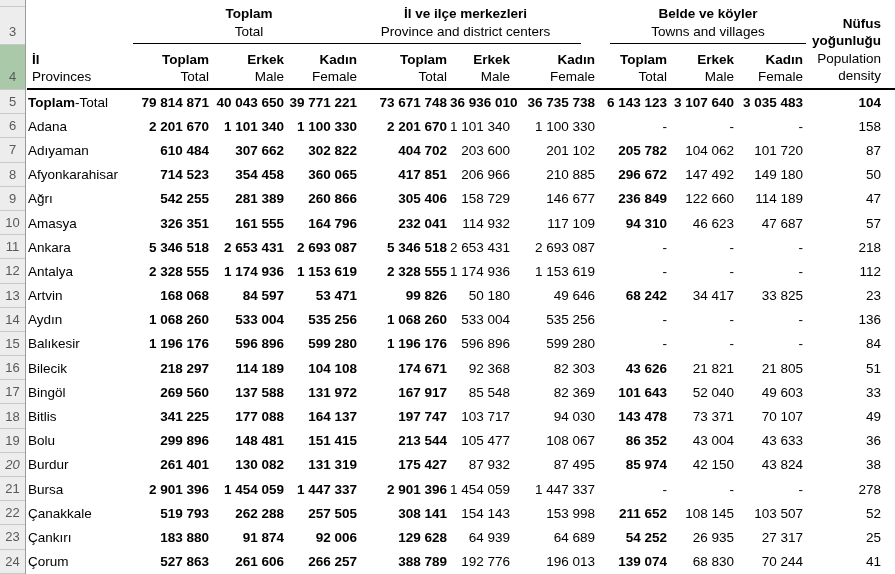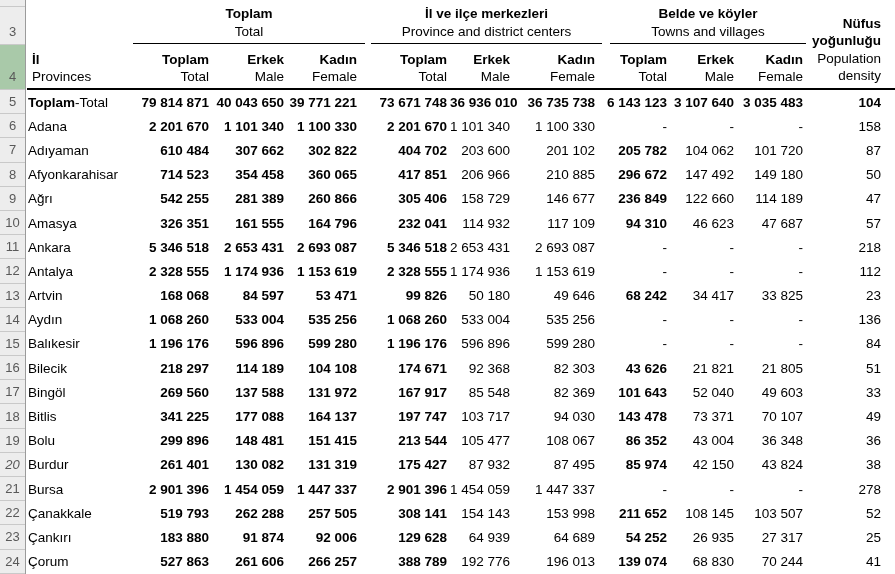--- a/index.html
+++ b/index.html
@@ -20,21 +20,21 @@
       color:var(--rowhead_text);font-size:13px;display:flex;
       align-items:center;justify-content:center;}
   .rn.tall{align-items:flex-end;padding-bottom:5px;}
   .rn.hl{background:var(--row_highlight);}
 
   
   .group{position:absolute;top:5px;height:39px;box-sizing:border-box;
          border-bottom:1px solid var(--table_line);text-align:center;line-height:18px;}
   .group .tr{font-weight:bold;}
   .g0{left:133px;width:232px;}
-  .g1{left:371px;width:231px;}
+  .g1{left:350px;width:231px;}
   .g2{left:610px;width:196px;}
 
   
   .colheads{position:absolute;left:27px;top:44px;width:868px;height:46px;
             box-sizing:border-box;border-bottom:2px solid var(--table_line);
             display:flex;align-items:flex-end;}
   .hc{box-sizing:border-box;text-align:right;line-height:17px;padding:0 3px 3px 0;}
   .hc .tr{font-weight:bold;}
   .hc.province{text-align:left;padding-left:5px;width:106px;align-self:flex-end;}
 
@@ -349,21 +349,21 @@
       <div class="row">
         <div class="cell province">Bolu</div>
         <div class="cell w0 b">299 896</div>
         <div class="cell w1 b">148 481</div>
         <div class="cell w2 b">151 415</div>
         <div class="cell w3 b">213 544</div>
         <div class="cell w4">105 477</div>
         <div class="cell w5">108 067</div>
         <div class="cell w6 b">86 352</div>
         <div class="cell w7">43 004</div>
-        <div class="cell w8">36 348</div>
+        <div class="cell w8">43 633</div>
         <div class="cell w9">36</div>
         <div class="cell wf"></div>
       </div>
       <div class="row">
         <div class="cell province">Burdur</div>
         <div class="cell w0 b">261 401</div>
         <div class="cell w1 b">130 082</div>
         <div class="cell w2 b">131 319</div>
         <div class="cell w3 b">175 427</div>
         <div class="cell w4">87 932</div>

